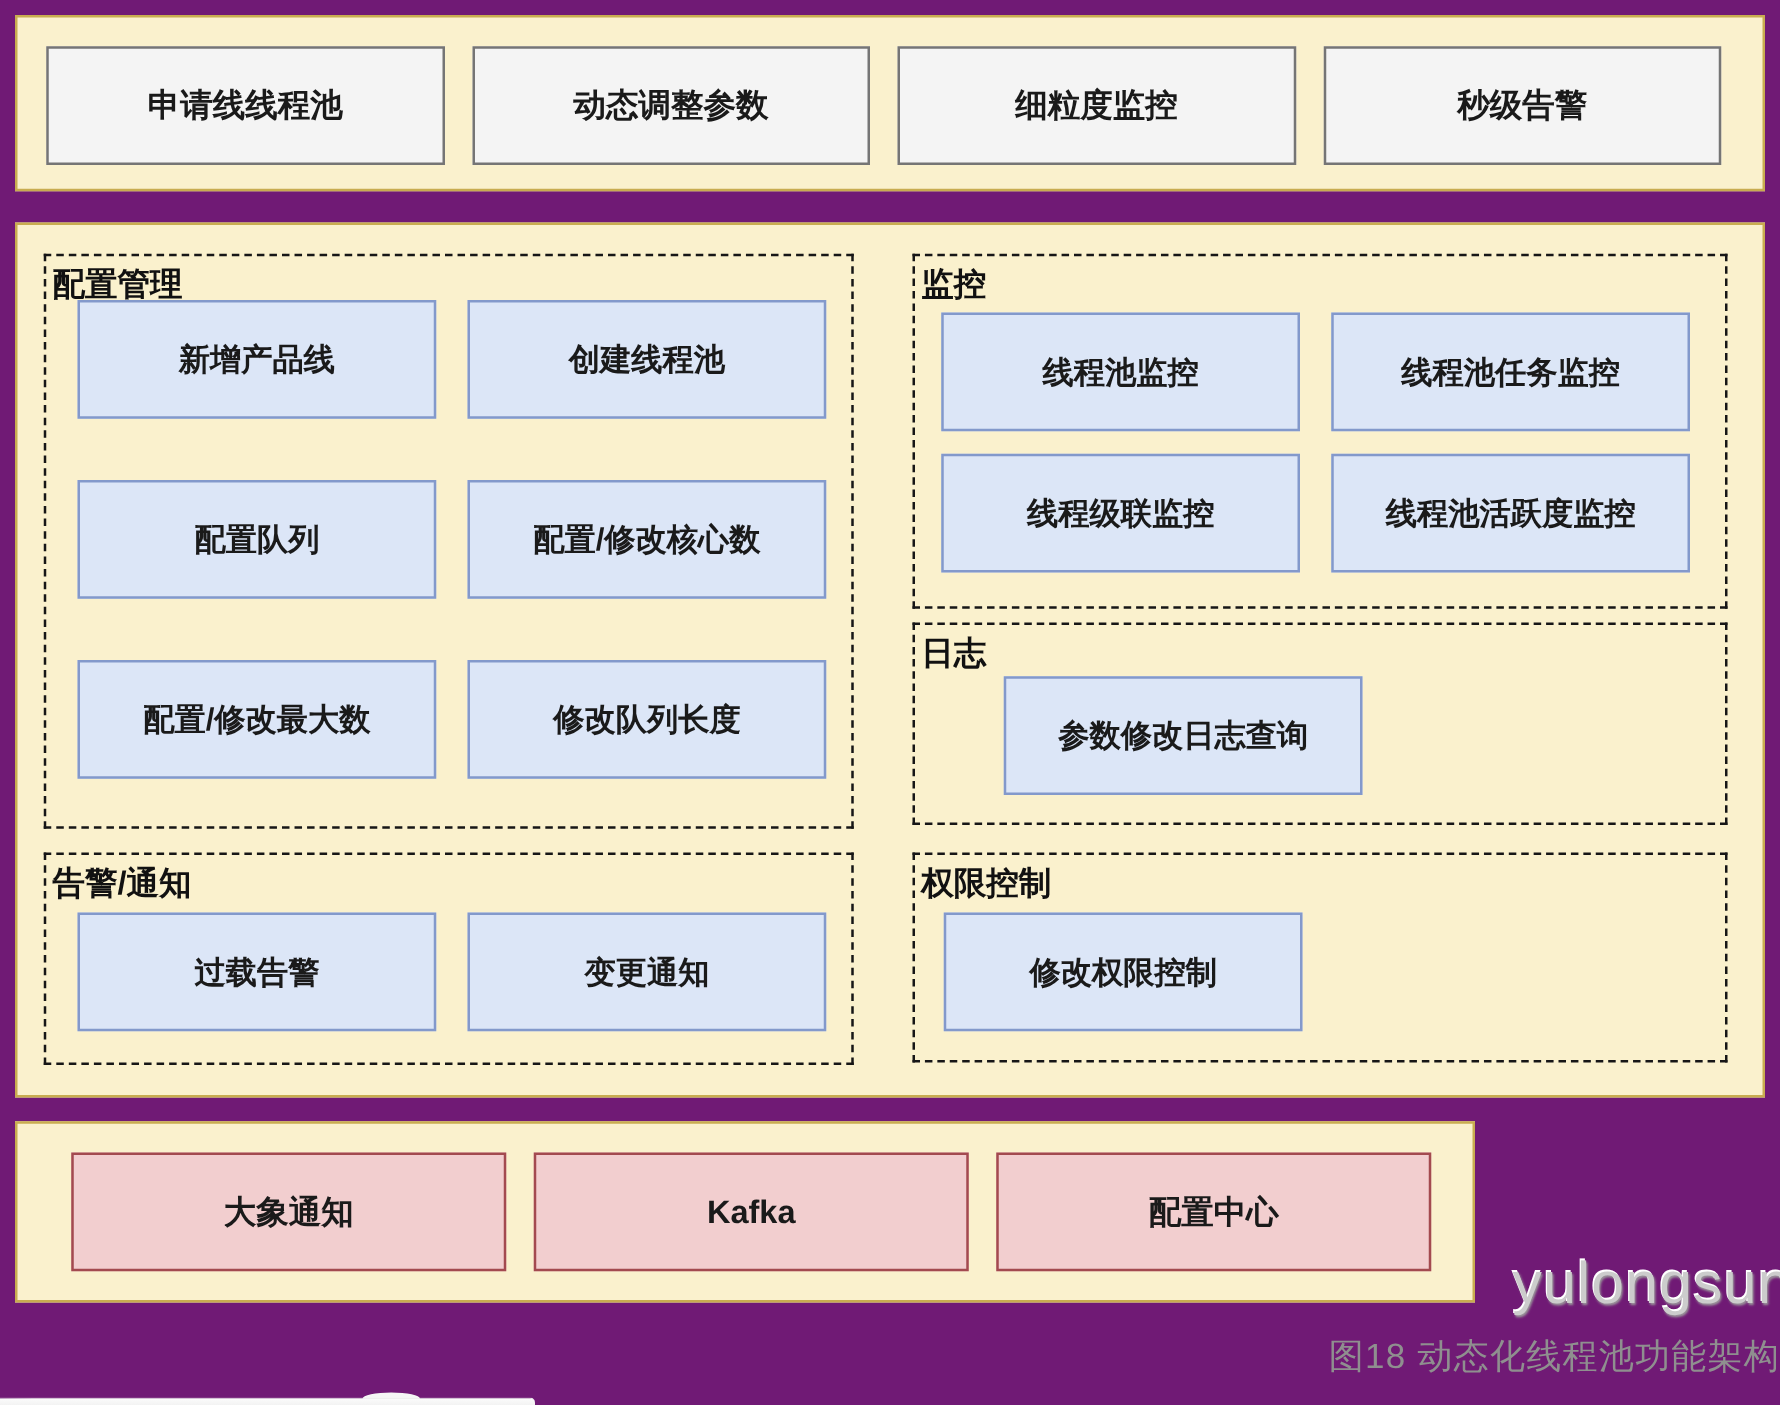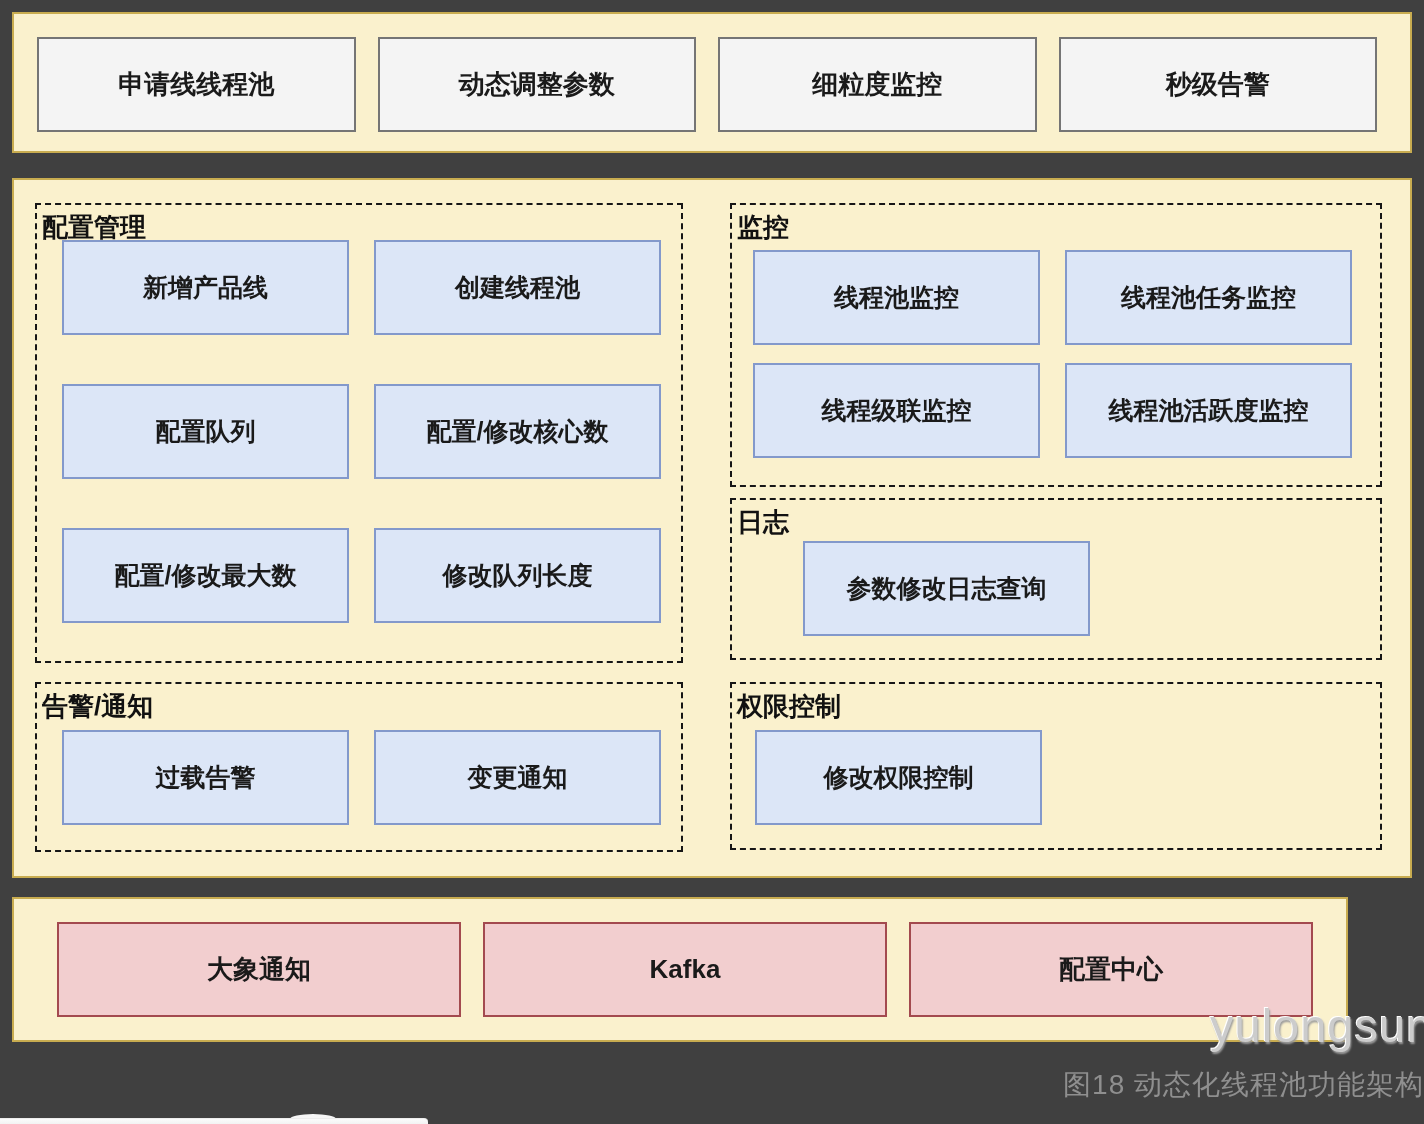--- a/index.html
+++ b/index.html
@@ -5,33 +5,33 @@
   html, body {
     margin: 0;
     padding: 0;
     background: #ffffff;
     font-family: "Liberation Sans", "DejaVu Sans", sans-serif;
   }
   .page {
     position: relative;
     width: 1424px;
     height: 1124px;
-    background: #404040;
+    background: #701a75;
     overflow: hidden;
   }
   
   .band {
     position: absolute;
     box-sizing: border-box;
     background: #faf1cd;
     border: 2px solid #c8ac50;
   }
   .band-top    { left: 12px; top: 12px;  width: 1400px; height: 141px; }
   .band-middle { left: 12px; top: 178px; width: 1400px; height: 700px; }
-  .band-bottom { left: 12px; top: 897px; width: 1336px; height: 145px; padding-left: 20px; }
+  .band-bottom { left: 12px; top: 897px; width: 1168px; height: 145px; padding-left: 20px; }
 
   .band-top .row, .band-bottom .row {
     display: flex;
     gap: 22px;
     padding: 23px 33px 0 23px;
   }
   .gray-box {
     flex: 1;
     height: 95px;
     box-sizing: border-box;

